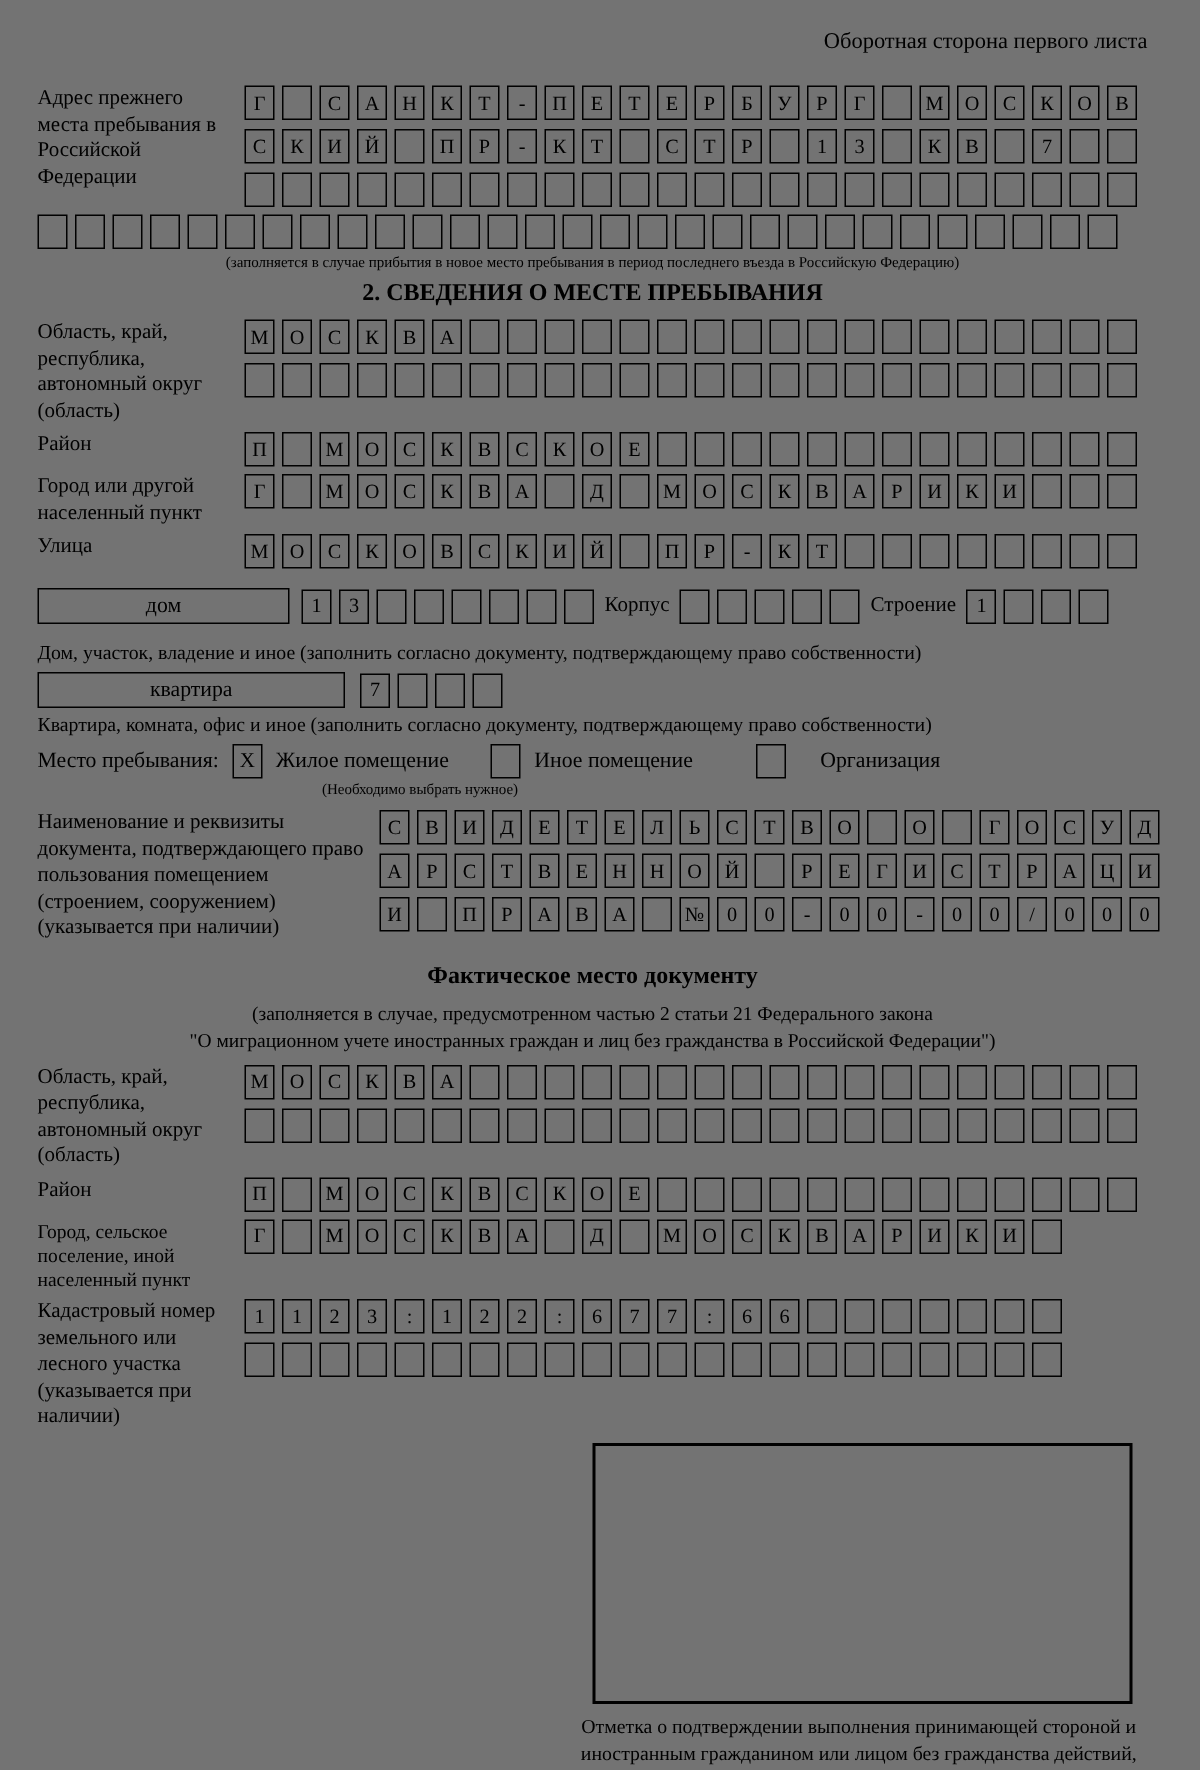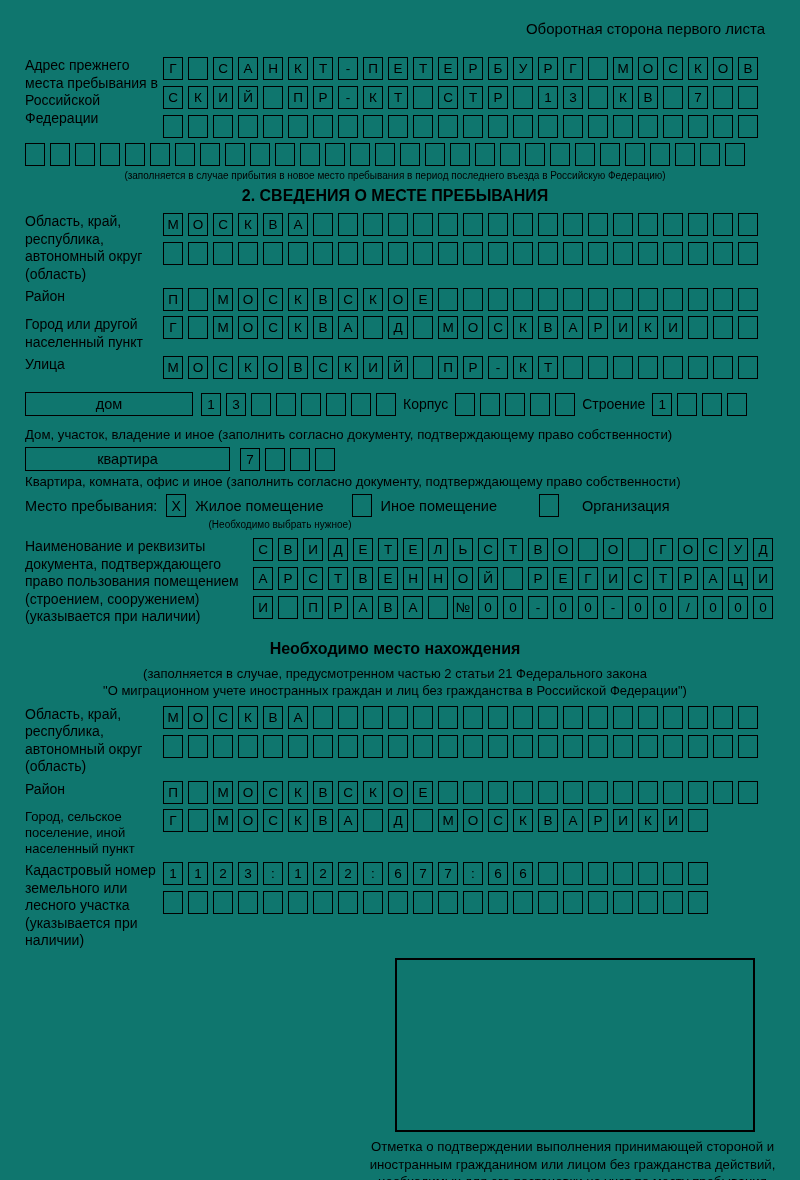--- a/index.html
+++ b/index.html
@@ -1,20 +1,20 @@
 <!DOCTYPE html>
 <html><head>
 <meta charset="utf-8">
 <style>
   html,body { margin:0; padding:0; background:#fff; }
   .page {
     width:800px; height:1180px; box-sizing:border-box;
     padding:20px 35px 0 25px; overflow:hidden;
-    background:#0f766e; color:#000;
-    font-family:Liberation Sans, sans-serif;
+    background:#737373; color:#000;
+    font-family:Liberation Serif, serif;
     position:relative;
   }
   .header-note { text-align:right; font-size:15px; margin-bottom:20px; }
   .field-row { display:flex; align-items:flex-start; margin-bottom:5px; }
   .field-label { flex:0 0 138px; font-size:14px; line-height:1.25; padding-right:4px; box-sizing:border-box; }
   .cells-col { display:flex; flex-direction:column; gap:6px; }
   .cell-row { display:flex; gap:5px; }
   .cell {
     box-sizing:border-box; flex:0 0 20px; width:20px; height:23px;
     border:1.6px solid #000; font-size:13.5px;
@@ -433,21 +433,21 @@
           <span class="cell">0</span>
           <span class="cell">0</span>
           <span class="cell">/</span>
           <span class="cell">0</span>
           <span class="cell">0</span>
           <span class="cell">0</span>
         </div>
     </div>
   </div>
 
-  <div class="section-title" style="margin-top:14px;">Необходимо место нахождения</div>
+  <div class="section-title" style="margin-top:14px;">Фактическое место документу</div>
   <div class="sub-note">(заполняется в случае, предусмотренном частью 2 статьи 21 Федерального закона</div>
   <div class="sub-note" style="margin-bottom:8px;">"О миграционном учете иностранных граждан и лиц без гражданства в Российской Федерации")</div>
 
   <div class="field-row">
     <div class="field-label">Область, край, республика, автономный округ (область)</div>
     <div class="cells-col">
       <div class="cell-row">
           <span class="cell">М</span>
           <span class="cell">О</span>
           <span class="cell">С</span>

